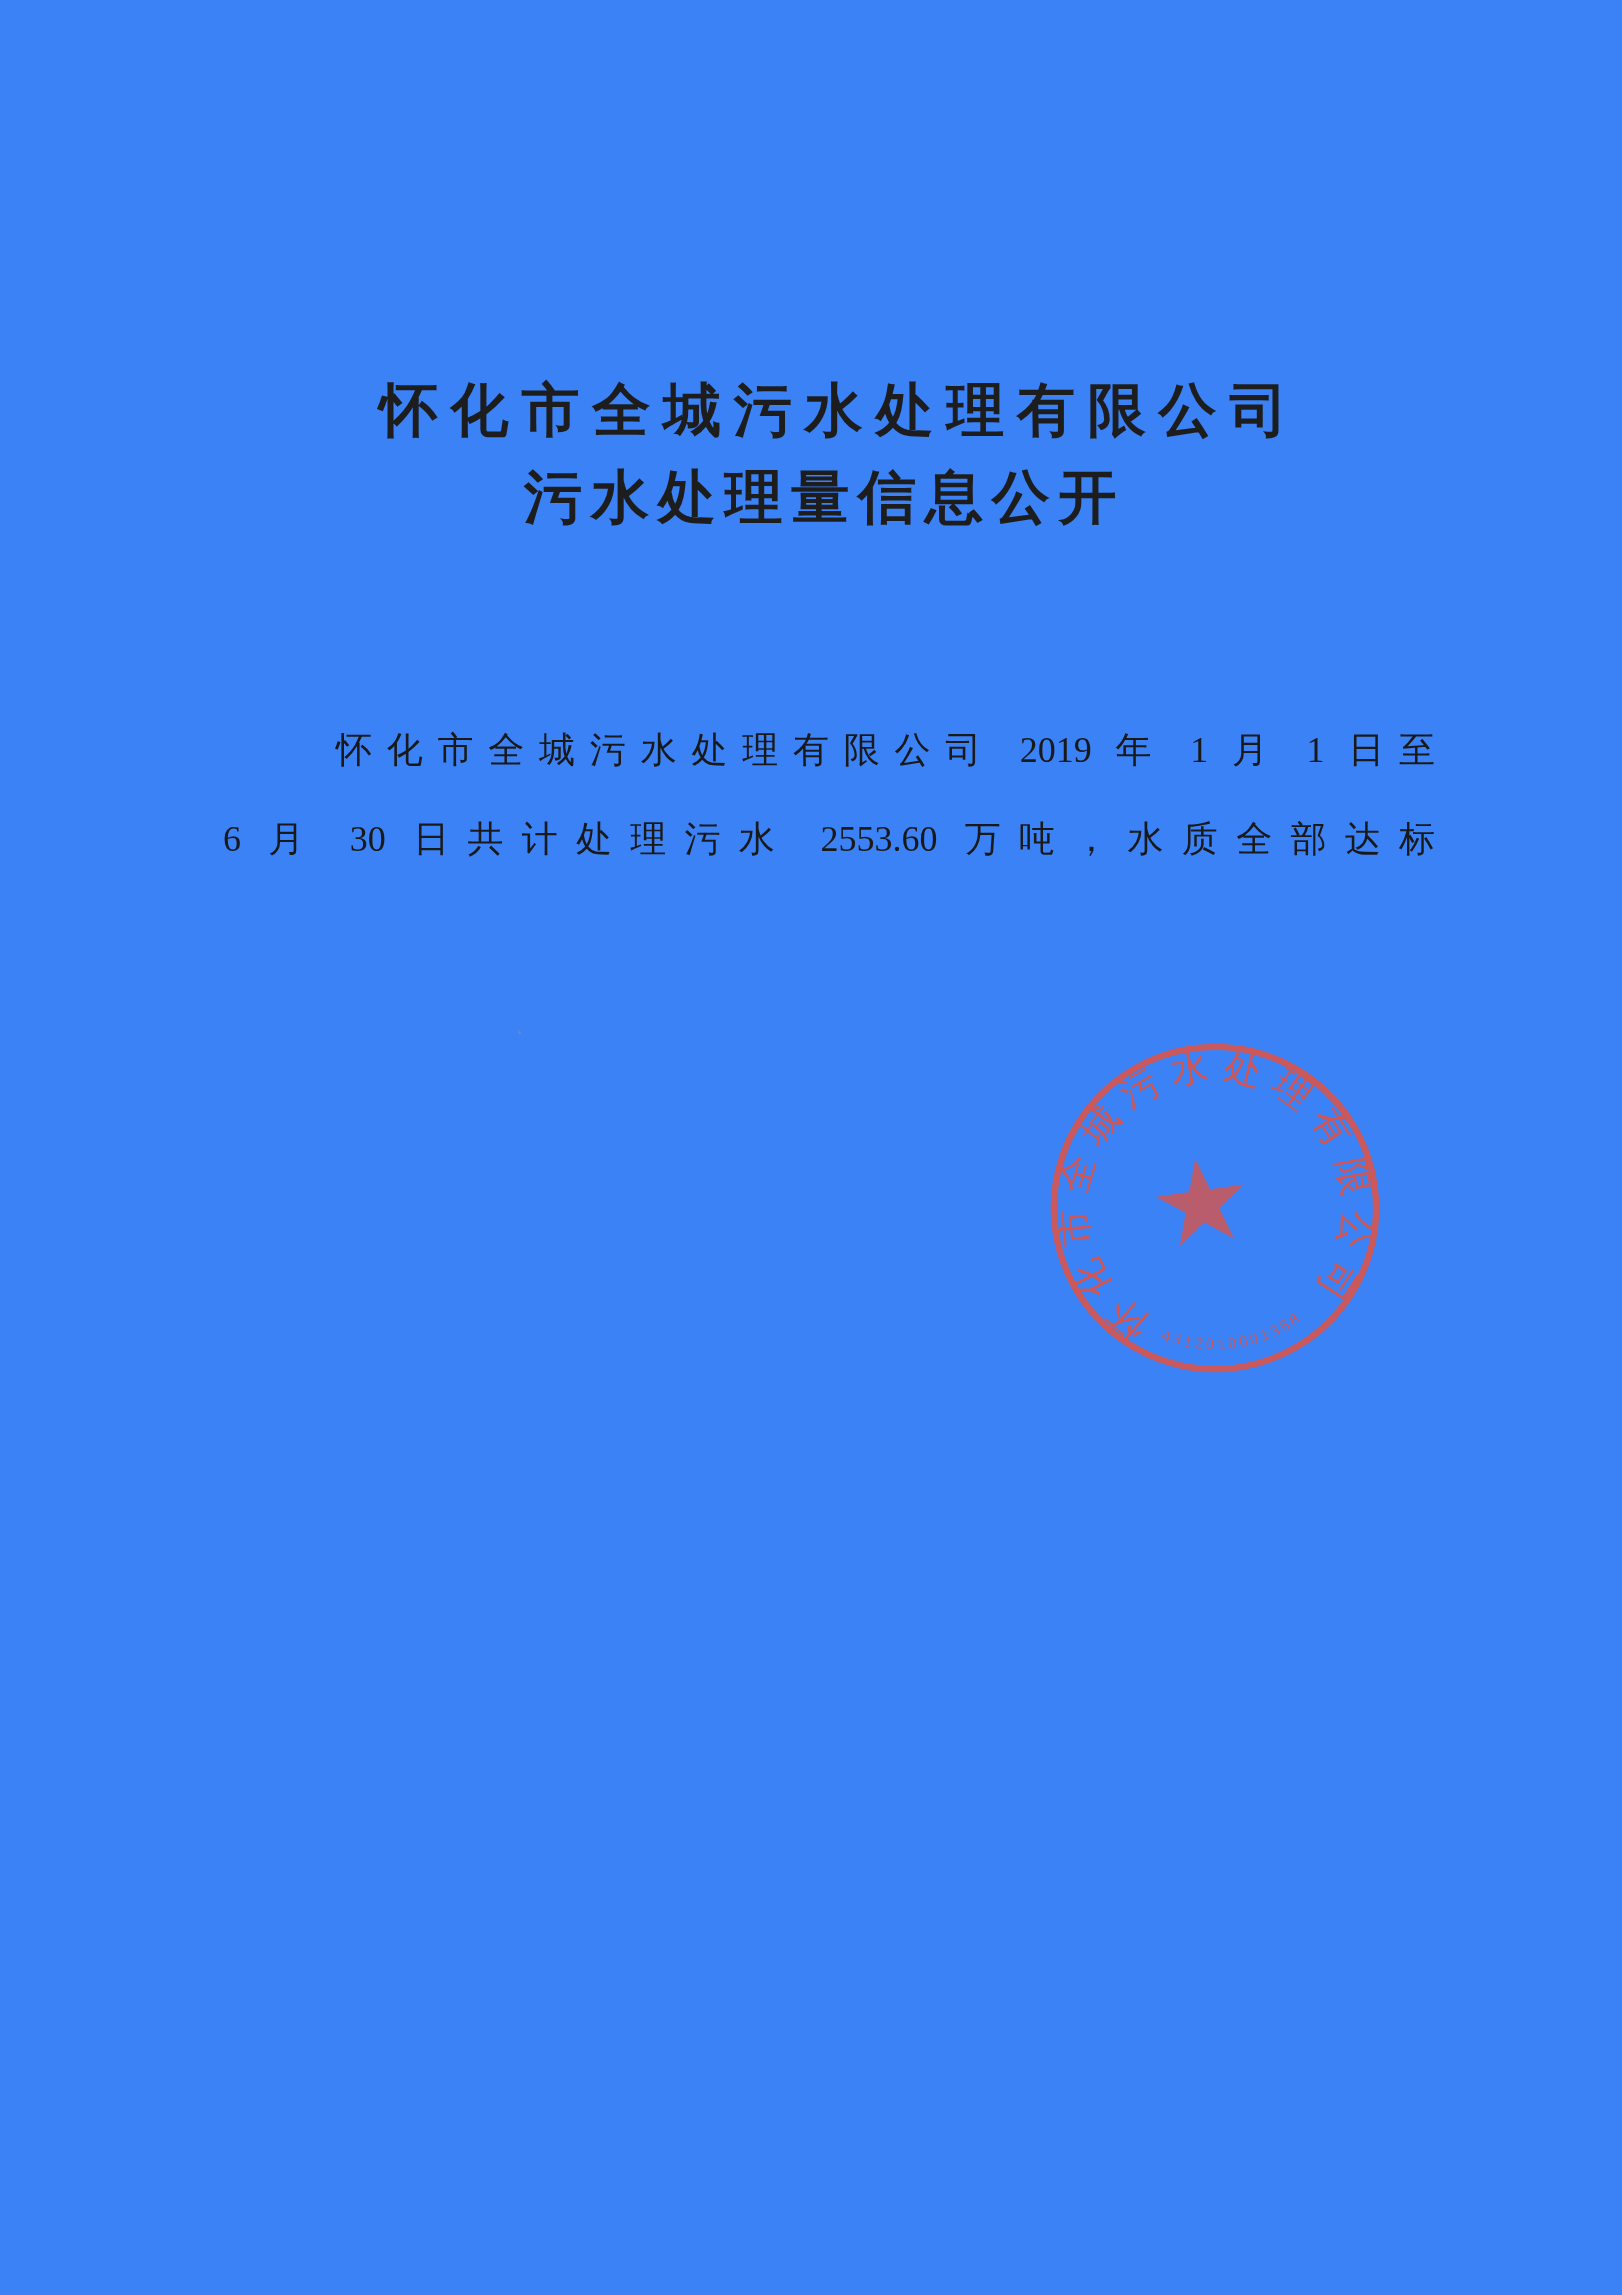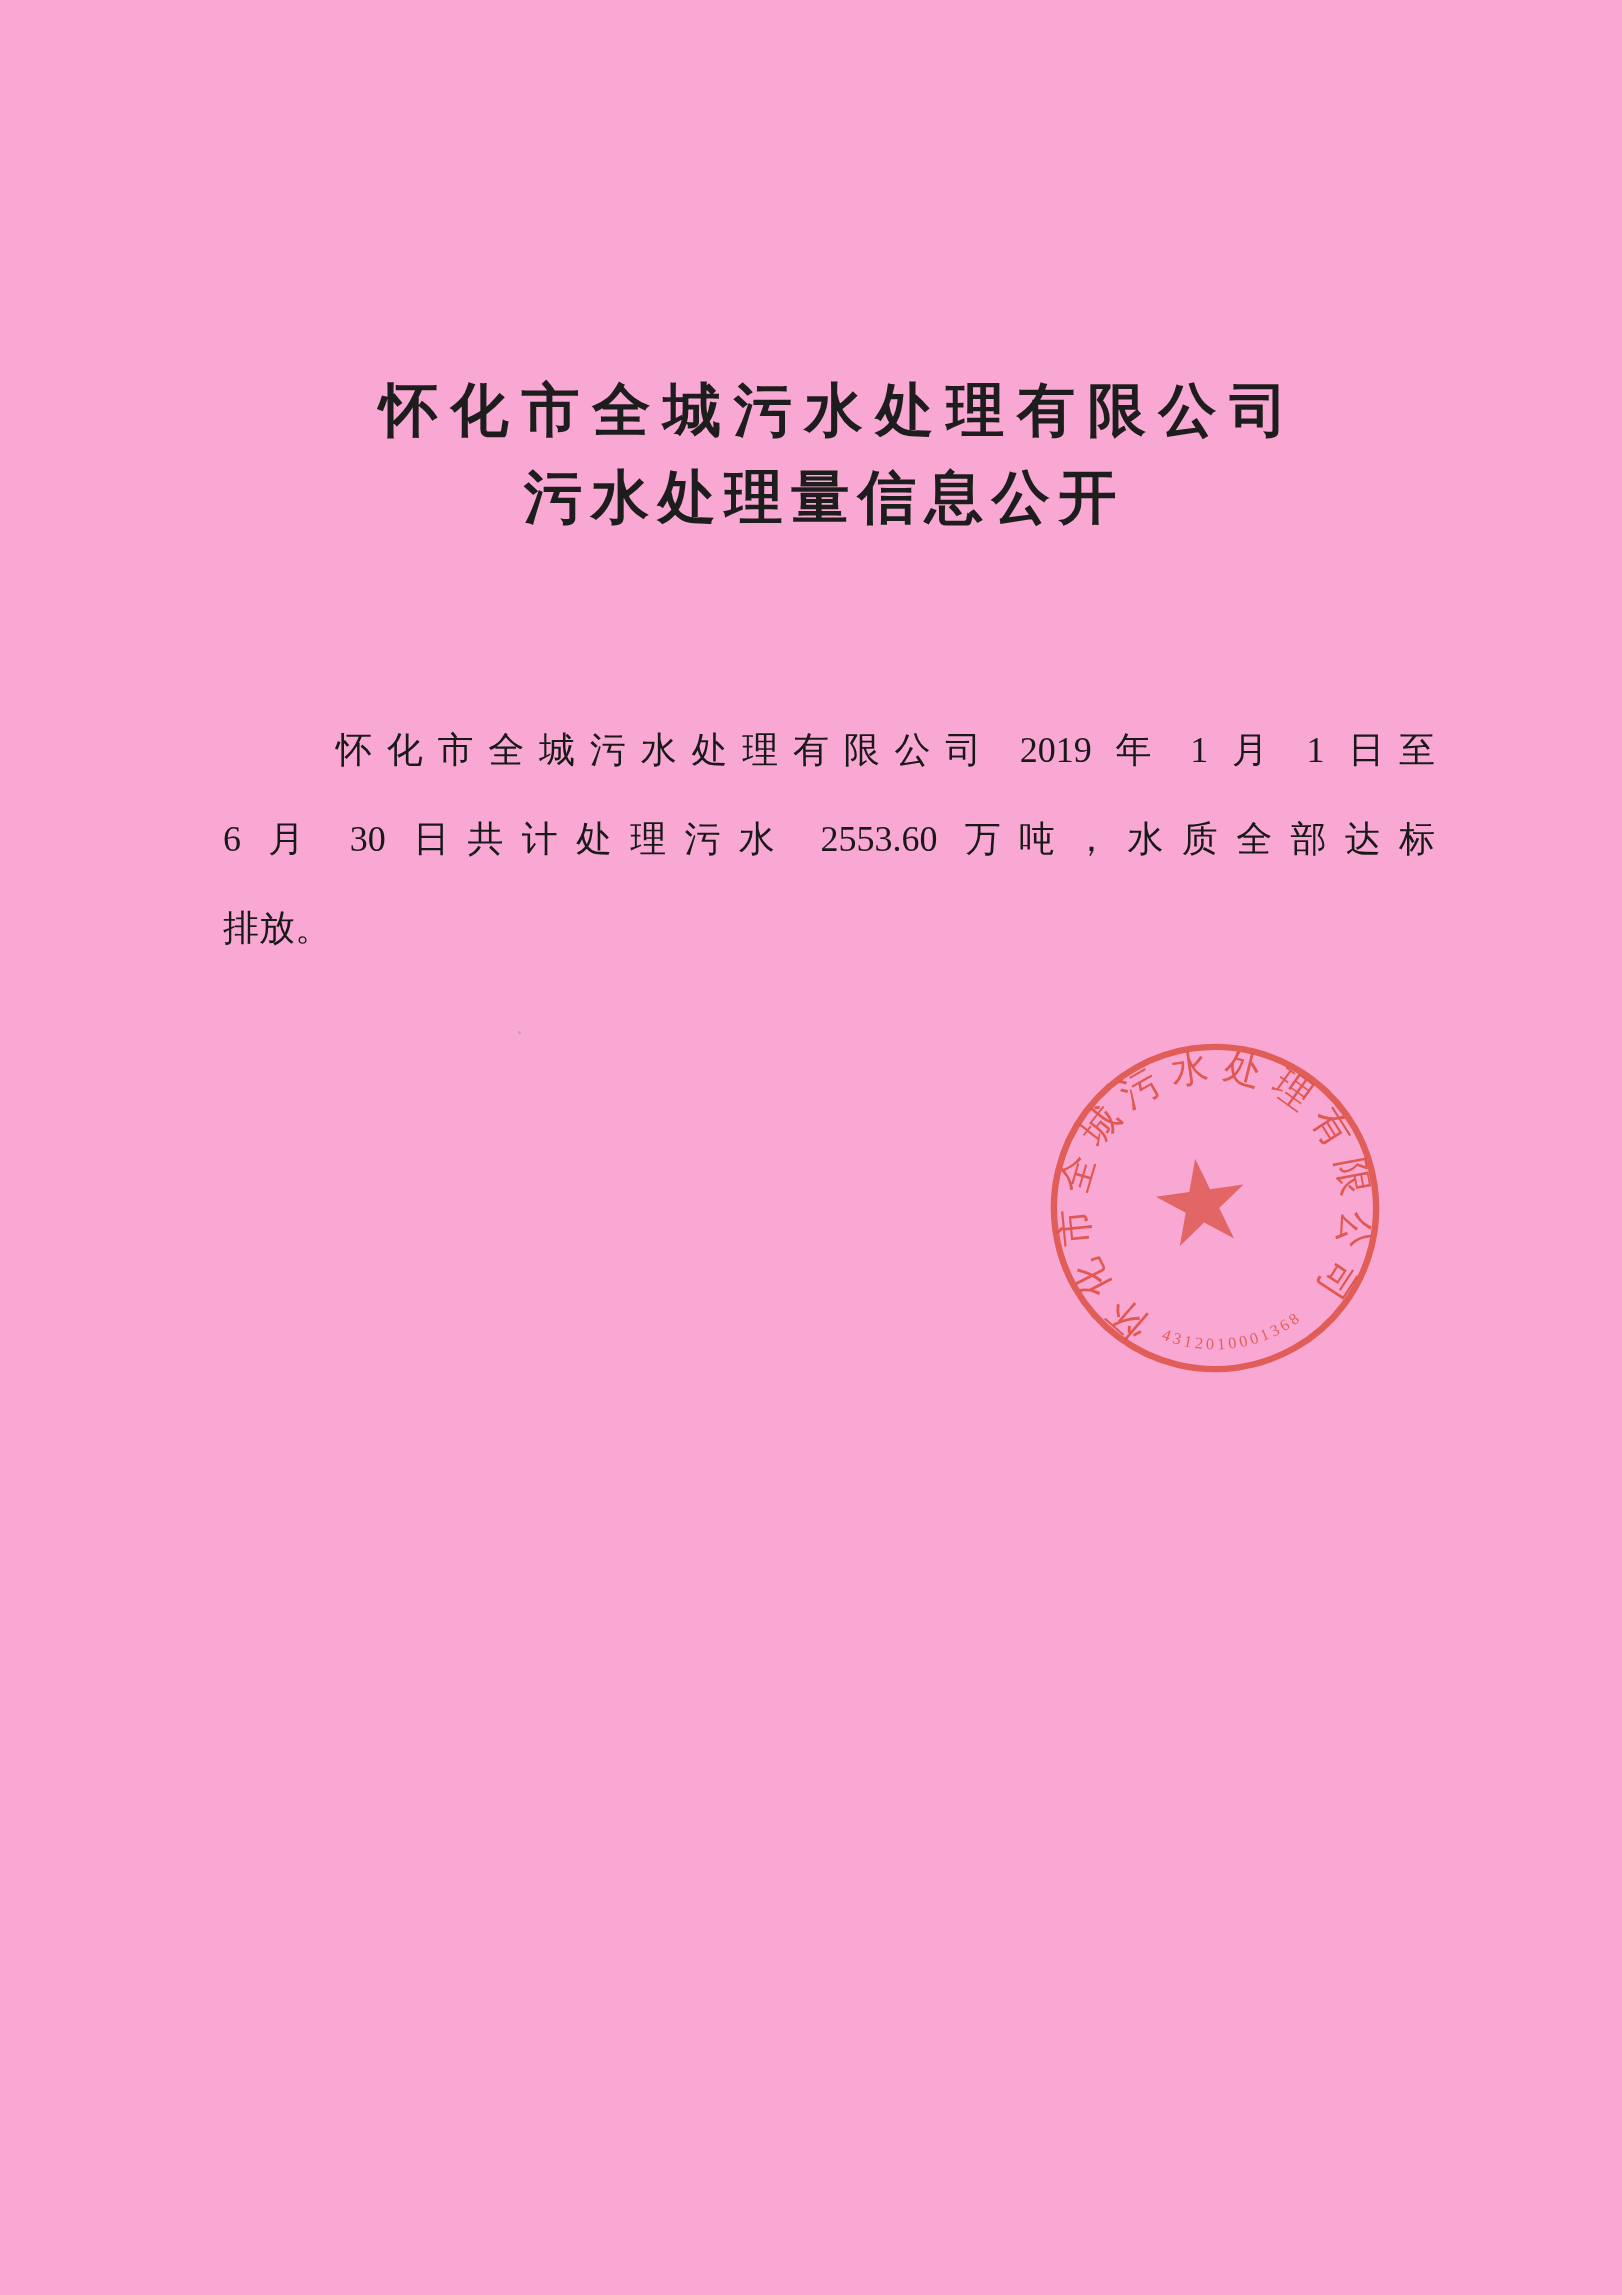--- a/index.html
+++ b/index.html
@@ -4,21 +4,21 @@
 <style>
   html, body {
     margin: 0;
     padding: 0;
     background: #ffffff;
   }
   .page {
     position: relative;
     width: 1622px;
     height: 2295px;
-    background: #f9a8d4;
+    background: #3b82f6;
     overflow: hidden;
     font-family: "Liberation Serif", "DejaVu Serif", serif;
     color: #1b1b1b;
   }
 
   
   .title-block {
     position: absolute;
     top: 367px;
     left: 0;
@@ -123,21 +123,20 @@
 <div class="page">
 
   <header class="title-block">
     <div class="title-line l1">怀化市全城污水处理有限公司</div>
     <div class="title-line l2">污水处理量信息公开</div>
   </header>
 
   <section class="body-block">
     <div class="body-line justify indent">怀化市全城污水处理有限公司 2019 年 1 月 1 日至</div>
     <div class="body-line justify">6 月 30 日共计处理污水 2553.60 万吨，水质全部达标</div>
-    <div class="body-line">排放。</div>
   </section>
 
 
   <svg class="seal" viewBox="0 0 680 680" xmlns="http://www.w3.org/2000/svg">
     <g transform="rotate(-8 340 340)">
       <circle class="seal-ring" cx="340" cy="340" r="328" fill="none" stroke="#dd5347" stroke-width="13"></circle>
 
       <path id="sealNameArc" d="M 189.7,554.6 A 262,262 0 1 1 490.3,554.6" fill="none"></path>
       <path id="sealSerialArc" d="M 196,589.4 A 288,288 0 0 0 484,589.4" fill="none"></path>
 

